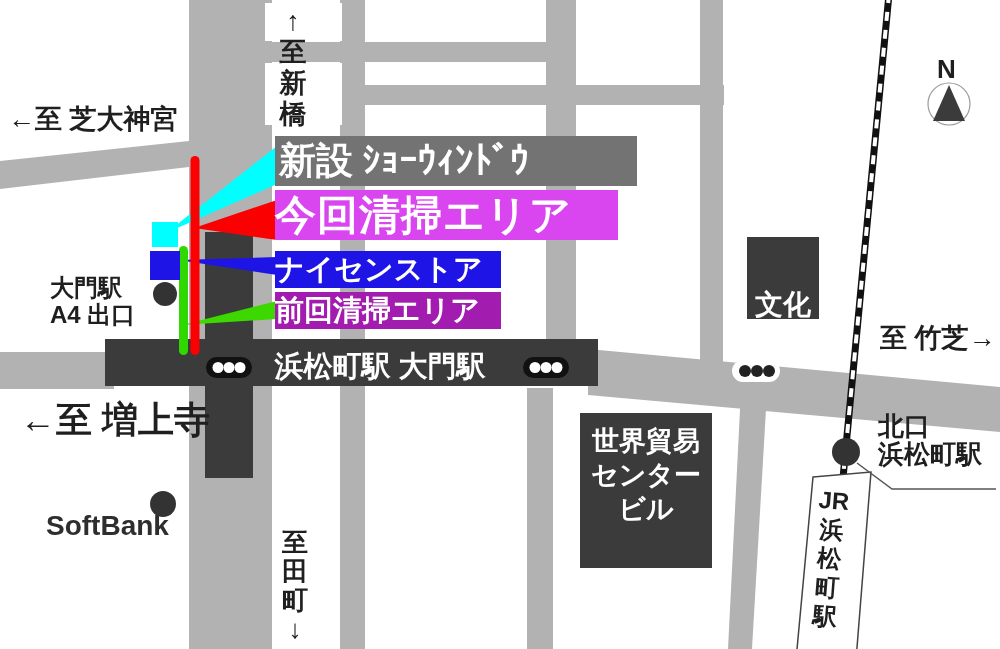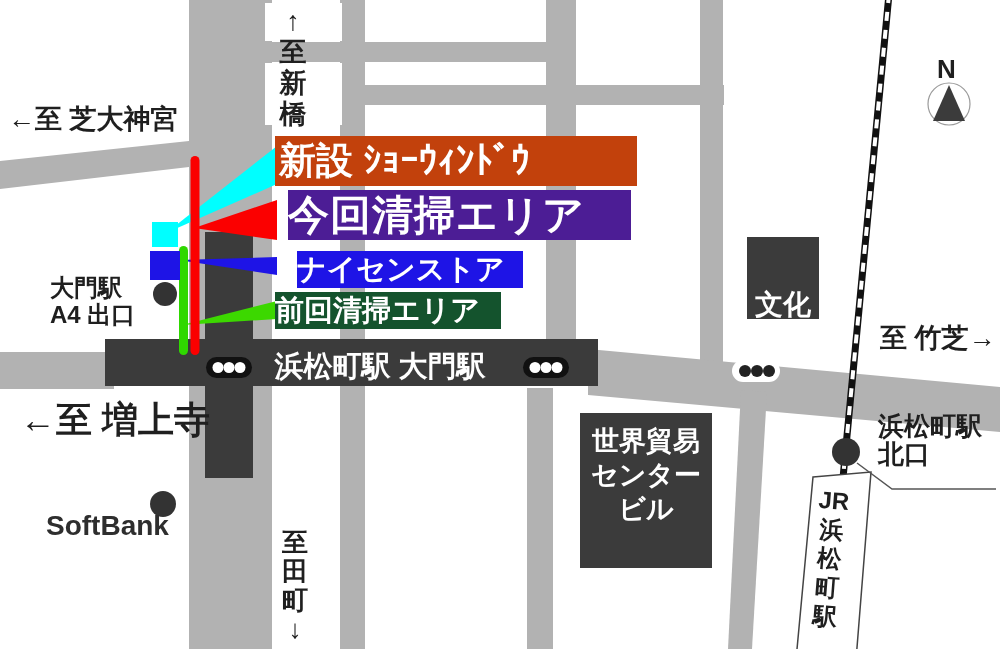--- a/index.html
+++ b/index.html
@@ -3,24 +3,24 @@
 <meta charset="utf-8">
 <style>
   html,body{margin:0;padding:0;background:#fff;}
   .map{position:relative;width:1000px;height:649px;background:#ffffff;overflow:hidden;
        font-family:"Liberation Sans", sans-serif;color:#1f1f1f;}
   .map svg{position:absolute;left:0;top:0;z-index:1;}
   .txt{position:absolute;z-index:2;font-weight:bold;white-space:nowrap;}
   .vcol{display:flex;flex-direction:column;align-items:center;}
   .vcol span{display:block;text-align:center;}
   .lbl{position:absolute;z-index:3;color:#fff;font-weight:bold;display:flex;align-items:center;}
-  .lbl-cyan{left:275px;top:136px;width:358px;height:50px;background:#c2410c;font-size:37px;padding-left:4px;}
-  .lbl-red{left:288px;top:190px;width:343px;height:50px;background:#4c1d95;font-size:41px;letter-spacing:1px;}
-  .lbl-blue{left:275px;top:251px;width:226px;height:37px;background:#1e14e6;font-size:29px;margin-left:22px;}
-  .lbl-green{left:275px;top:292px;width:226px;height:37px;background:#14532d;font-size:29px;}
+  .lbl-cyan{left:275px;top:136px;width:358px;height:50px;background:#737373;font-size:37px;padding-left:4px;font-family:Liberation Serif, serif;}
+  .lbl-red{left:275px;top:190px;width:343px;height:50px;background:#d946ef;font-size:41px;letter-spacing:1px;}
+  .lbl-blue{left:275px;top:251px;width:226px;height:37px;background:#1e14e6;font-size:29px;}
+  .lbl-green{left:275px;top:292px;width:226px;height:37px;background:#a21caf;font-size:29px;}
   .to-shimbashi{left:277px;top:6px;width:32px;font-size:27px;line-height:31px;}
   .to-shiba{left:8px;top:101px;font-size:27px;text-align:right;}
   .daimon-exit{left:50px;top:274px;width:100px;font-size:24px;line-height:27px;}
   .bar-text{left:160px;top:347px;width:440px;text-align:center;color:#fff;font-size:29px;z-index:3;}
   .to-zojoji{left:20px;top:396px;font-size:36px;}
   .to-tamachi{left:280px;top:528px;width:30px;font-size:26px;line-height:29px;}
   .bunka{left:747px;top:243px;width:72px;text-align:center;color:#fff;font-size:28px;line-height:34px;z-index:3;margin-top:45px;}
   .wtc{left:580px;top:424px;width:132px;text-align:center;color:#fff;font-size:27px;line-height:34px;z-index:3;}
   .softbank{left:46px;top:510px;font-size:28px;font-weight:600;color:#2e2e2e;}
   .to-takeshiba{left:880px;top:320px;font-size:27px;}
@@ -130,22 +130,22 @@
     <span style="display:block">文化</span>
     <span style="display:block">放送</span>
   </div>
   <div class="txt softbank">SoftBank</div>
   <div class="txt wtc">
     <span style="display:block">世界貿易</span>
     <span style="display:block">センター</span>
     <span style="display:block">ビル</span>
   </div>
   <div class="txt hamamatsucho">
+    <span style="display:block">北口</span>
     <span style="display:block">浜松町駅</span>
-    <span style="display:block">北口</span>
   </div>
   <div class="txt vcol jr-box-text">
     <span>JR</span>
     <span>浜</span>
     <span>松</span>
     <span>町</span>
     <span>駅</span>
   </div>
   <div class="txt compass-n">N</div>
 

